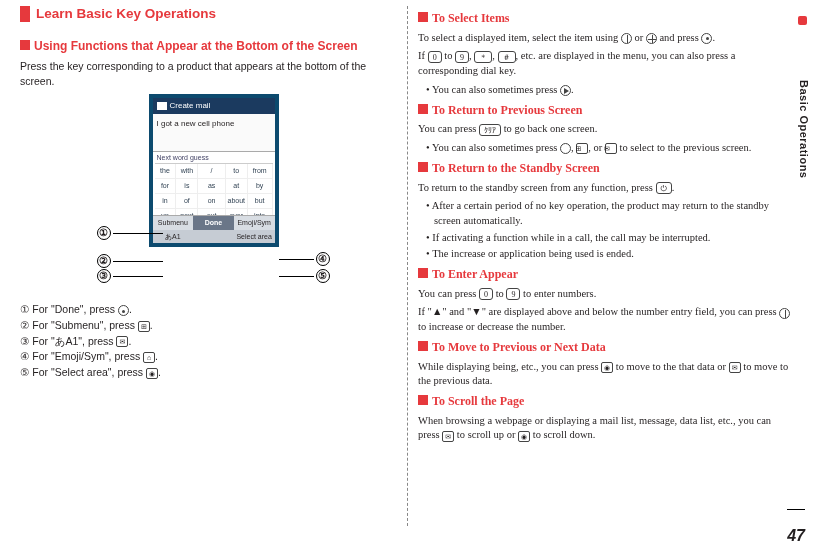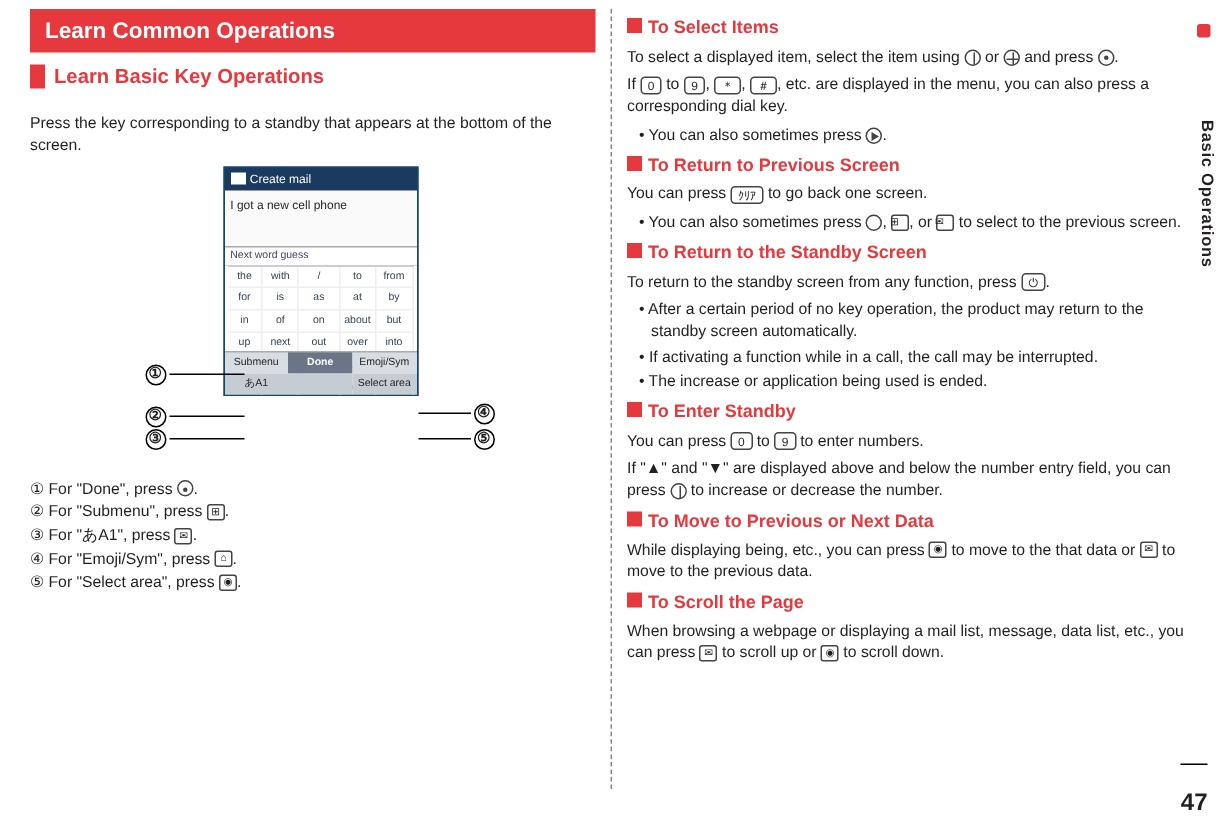--- a/index.html
+++ b/index.html
@@ -16,21 +16,21 @@
   }
   .page {
     display: flex;
     gap: 0;
   }
   .col {
     flex: 1;
     padding: 6px 20px 0 20px;
   }
   .left-col { padding-right: 10px; }
-  .right-col { padding-left: 10px; }
+  .right-col { padding-left: 10px; font-family: Liberation Serif, serif; }
 
   .divider-vert {
     width: 0;
     border-left: 1.5px dashed #888;
     margin-top: 6px;
     height: 520px;
   }
 
   .chapter-bar {
     background: #e6393d;
@@ -80,22 +80,22 @@
     margin: 6px auto 8px auto;
     width: 260px;
     height: 200px;
   }
   .phone-shot {
     position: absolute;
     left: 70px;
     top: 0;
     width: 130px;
     height: 153px;
-    border: 1px solid #0c4a6e;
-    background: #701a75;
+    border: 4px solid #0c4a6e;
+    background: #0f172a;
     font-size: 8px;
     overflow: hidden;
   }
   .phone-header {
     background: #1b3a5f;
     color: #fff;
     padding: 2px 4px;
     display: flex;
     align-items: center;
     gap: 3px;
@@ -244,32 +244,36 @@
     border-radius:2px;
   }
   .page-num {
     position: absolute;
     right: 10px;
     bottom: 4px;
     font-weight: bold;
     font-size: 16px;
     border-top:1.5px solid #000;
     padding-top:15px;
+    font-style:italic;
   }
 </style>
 </head>
 <body>
 
 <div class="page">
 
   <div class="col left-col">
-    <div class="chapter-bar">Learn Common Operations</div>
     <div class="section-l1">Learn Basic Key Operations</div>
 
-    <div class="body-text">Press the key corresponding to a standby that appears at the bottom of the screen.</div>
+    <div class="section-l2">
+      <span class="sqmark"></span>
+      <span>Using Functions that Appear at the Bottom of the Screen</span>
+    </div>
+    <div class="body-text">Press the key corresponding to a product that appears at the bottom of the screen.</div>
 
     
     <div class="figure-area">
       <div class="phone-shot">
         <div class="phone-header">
           <span class="mailicon"></span>
           <span>Create mail</span>
         </div>
         <div class="phone-msgarea">I got a new cell phone</div>
         <div class="phone-label">Next word guess</div>
@@ -384,21 +388,21 @@
       <span>To return to the standby screen from any function, press </span><span class="key">⏻</span><span>.</span>
     </div>
     <div class="bullets">
       <div class="row">• <span>After a certain period of no key operation, the product may return to the standby screen automatically.</span></div>
       <div class="row">• <span>If activating a function while in a call, the call may be interrupted.</span></div>
       <div class="row">• <span>The increase or application being used is ended.</span></div>
     </div>
 
     <div class="section-l2">
         <span class="sqmark"></span>
-        <span>To Enter Standby</span>
+        <span>To Enter Appear</span>
       </div>
     <div class="body-text">
       <span>You can press </span><span class="key">0</span><span> to </span><span class="key">9</span><span> to enter numbers.</span>
     </div>
     <div class="body-text">
       <span>If "▲" and "▼" are displayed above and below the number entry field, you can press </span><span class="key-round updown"></span><span> to increase or decrease the number.</span>
     </div>
 
     <div class="section-l2">
         <span class="sqmark"></span>

